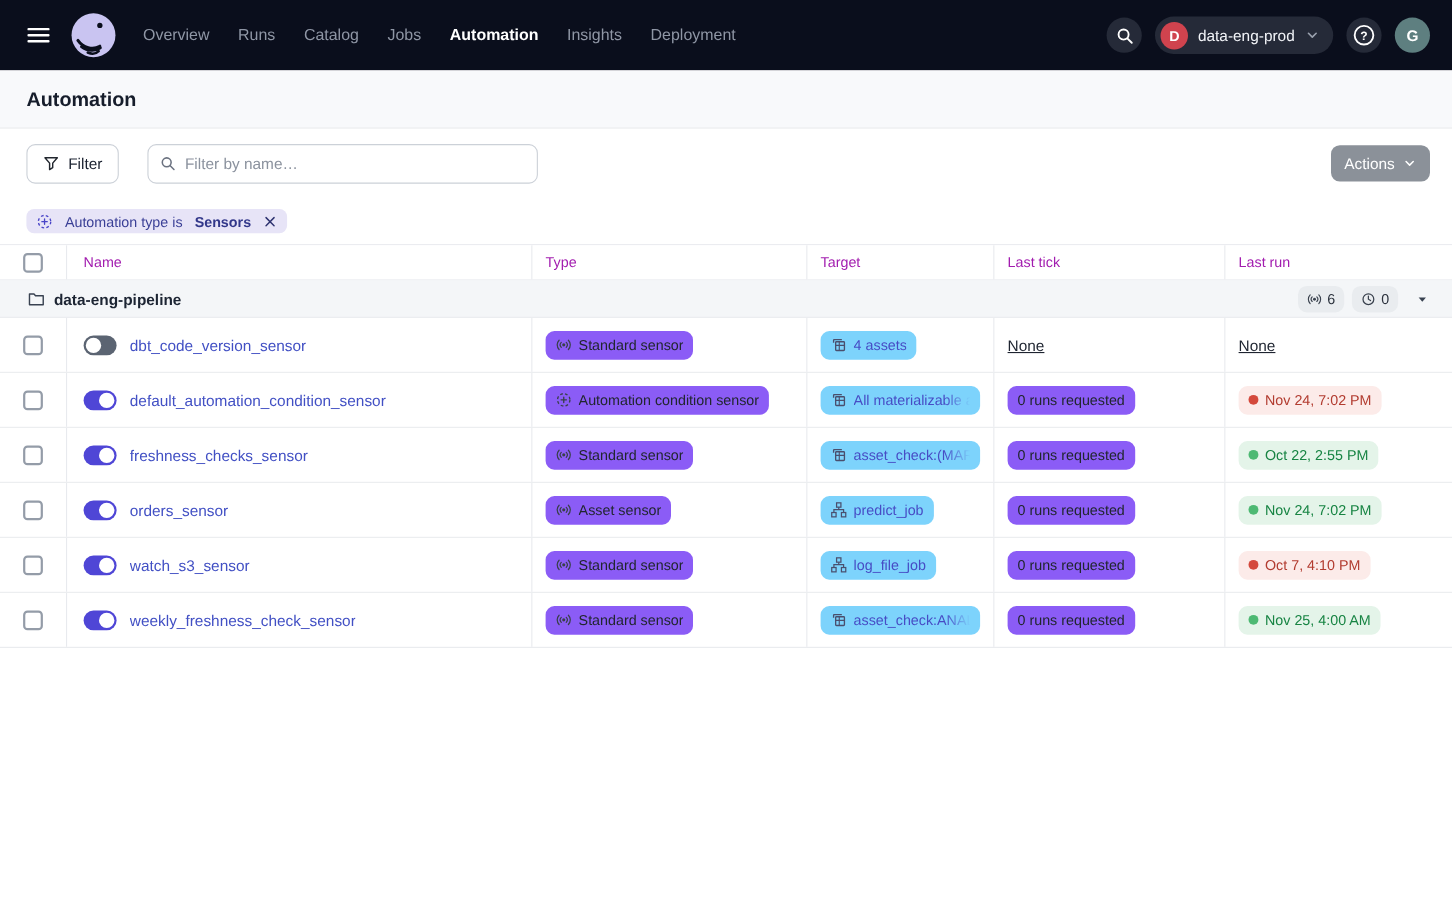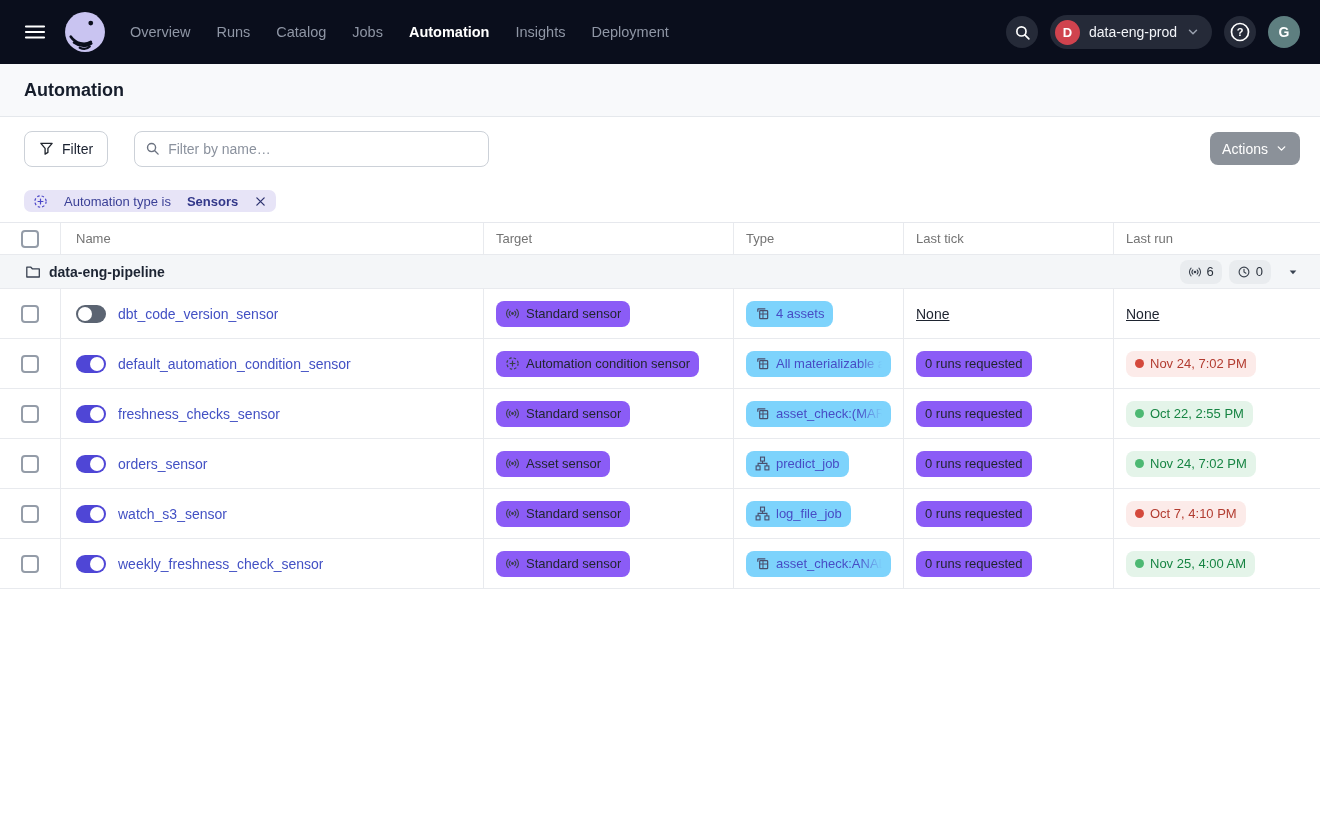--- a/index.html
+++ b/index.html
@@ -30,34 +30,34 @@
   .filter-btn { height:36px; display:flex; align-items:center; gap:8px; background:#fff; border:1px solid #ccd1d8; border-radius:8px; padding:0 14px; font-size:14px; color:#1a2130; cursor:pointer; }
   .filter-btn svg { color:#21262e; }
   .search-box { width:355px; height:36px; border:1px solid #ccd1d8; border-radius:8px; display:flex; align-items:center; padding:0 10px; gap:8px; background:#fff; }
   .search-box svg { color:#6b7280; flex:none; }
   .search-box input { border:none; outline:none; flex:1; font-size:14px; font-family:inherit; color:#1e2430; background:transparent; }
   .search-box input::placeholder { color:#8b929e; }
   .actions-btn { margin-left:auto; height:33px; background:#8b9199; color:#fff; border:none; border-radius:8px; padding:0 12px; font-size:14px; display:flex; align-items:center; gap:7px; cursor:default; }
 
   
   .chiprow { height:42px; display:flex; align-items:center; padding:0 24px; background:#fff; }
-  .chip { height:22px; background:#e7e4f7; border-radius:7px; display:flex; align-items:center; gap:16px; padding:0 9px; font-size:13px; color:#3a3f96; cursor:pointer; }
+  .chip { height:22px; background:#e7e4f7; border-radius:7px; display:flex; align-items:center; gap:11px; padding:0 9px; font-size:13px; color:#3a3f96; cursor:pointer; }
   .chip svg.ic { color:#4a45c8; }
   .chip .val { font-weight:700; color:#32378a; }
   .chip .x { background:none; border:none; color:#2e3370; cursor:pointer; display:flex; padding:0; }
 
   
   .table { border-top:1px solid #e6e8ed; }
   .trow, .thead { display:grid; grid-template-columns:60px 423px 250px 170px 210px 1fr; align-items:center; border-bottom:1px solid #e8eaee; background:#fff; }
   .thead { height:32px; }
   .trow { height:50px; }
   .cell { height:100%; display:flex; align-items:center; padding:0 12px; min-width:0; }
   .thead .cell, .trow .cell { border-left:1px solid #e8eaee; }
   .thead .cell:first-child, .trow .cell:first-child { border-left:none; justify-content:center; padding:0; }
-  .hlabel { font-size:13px; color:#737373; }
+  .hlabel { font-size:13px; color:#a21caf; }
   .thead .cell:nth-child(2) { padding-left:15px; }
   .checkbox { width:18px; height:18px; border:2px solid #949ca8; border-radius:4px; background:#fff; cursor:pointer; flex:none; }
 
   .grouprow { height:34px; background:#f4f6f8; border-bottom:1px solid #e8eaee; display:flex; align-items:center; padding:0 20px 0 25px; gap:8px; }
   .grouprow .fname { font-weight:700; font-size:14px; color:#1d2533; }
   .grouprow svg.folder { color:#394251; flex:none; }
   .group-right { margin-left:auto; display:flex; align-items:center; gap:7px; }
   .cnt-badge { height:24px; background:#e9ecef; border-radius:8px; display:flex; align-items:center; gap:5px; padding:0 8px; font-size:13px; color:#2a313c; }
   .cnt-badge svg { color:#3a424e; }
   .group-caret { background:none; border:none; color:#394251; cursor:pointer; display:flex; margin-left:8px; }
@@ -186,24 +186,24 @@
 <div class="table">
 
   <div class="thead">
     <div class="cell">
         <span class="checkbox"></span>
       </div>
     <div class="cell">
         <span class="hlabel">Name</span>
       </div>
     <div class="cell">
+        <span class="hlabel">Type</span>
+      </div>
+    <div class="cell">
         <span class="hlabel">Target</span>
-      </div>
-    <div class="cell">
-        <span class="hlabel">Type</span>
       </div>
     <div class="cell">
         <span class="hlabel">Last tick</span>
       </div>
     <div class="cell">
         <span class="hlabel">Last run</span>
       </div>
   </div>
 
   <div class="grouprow">

